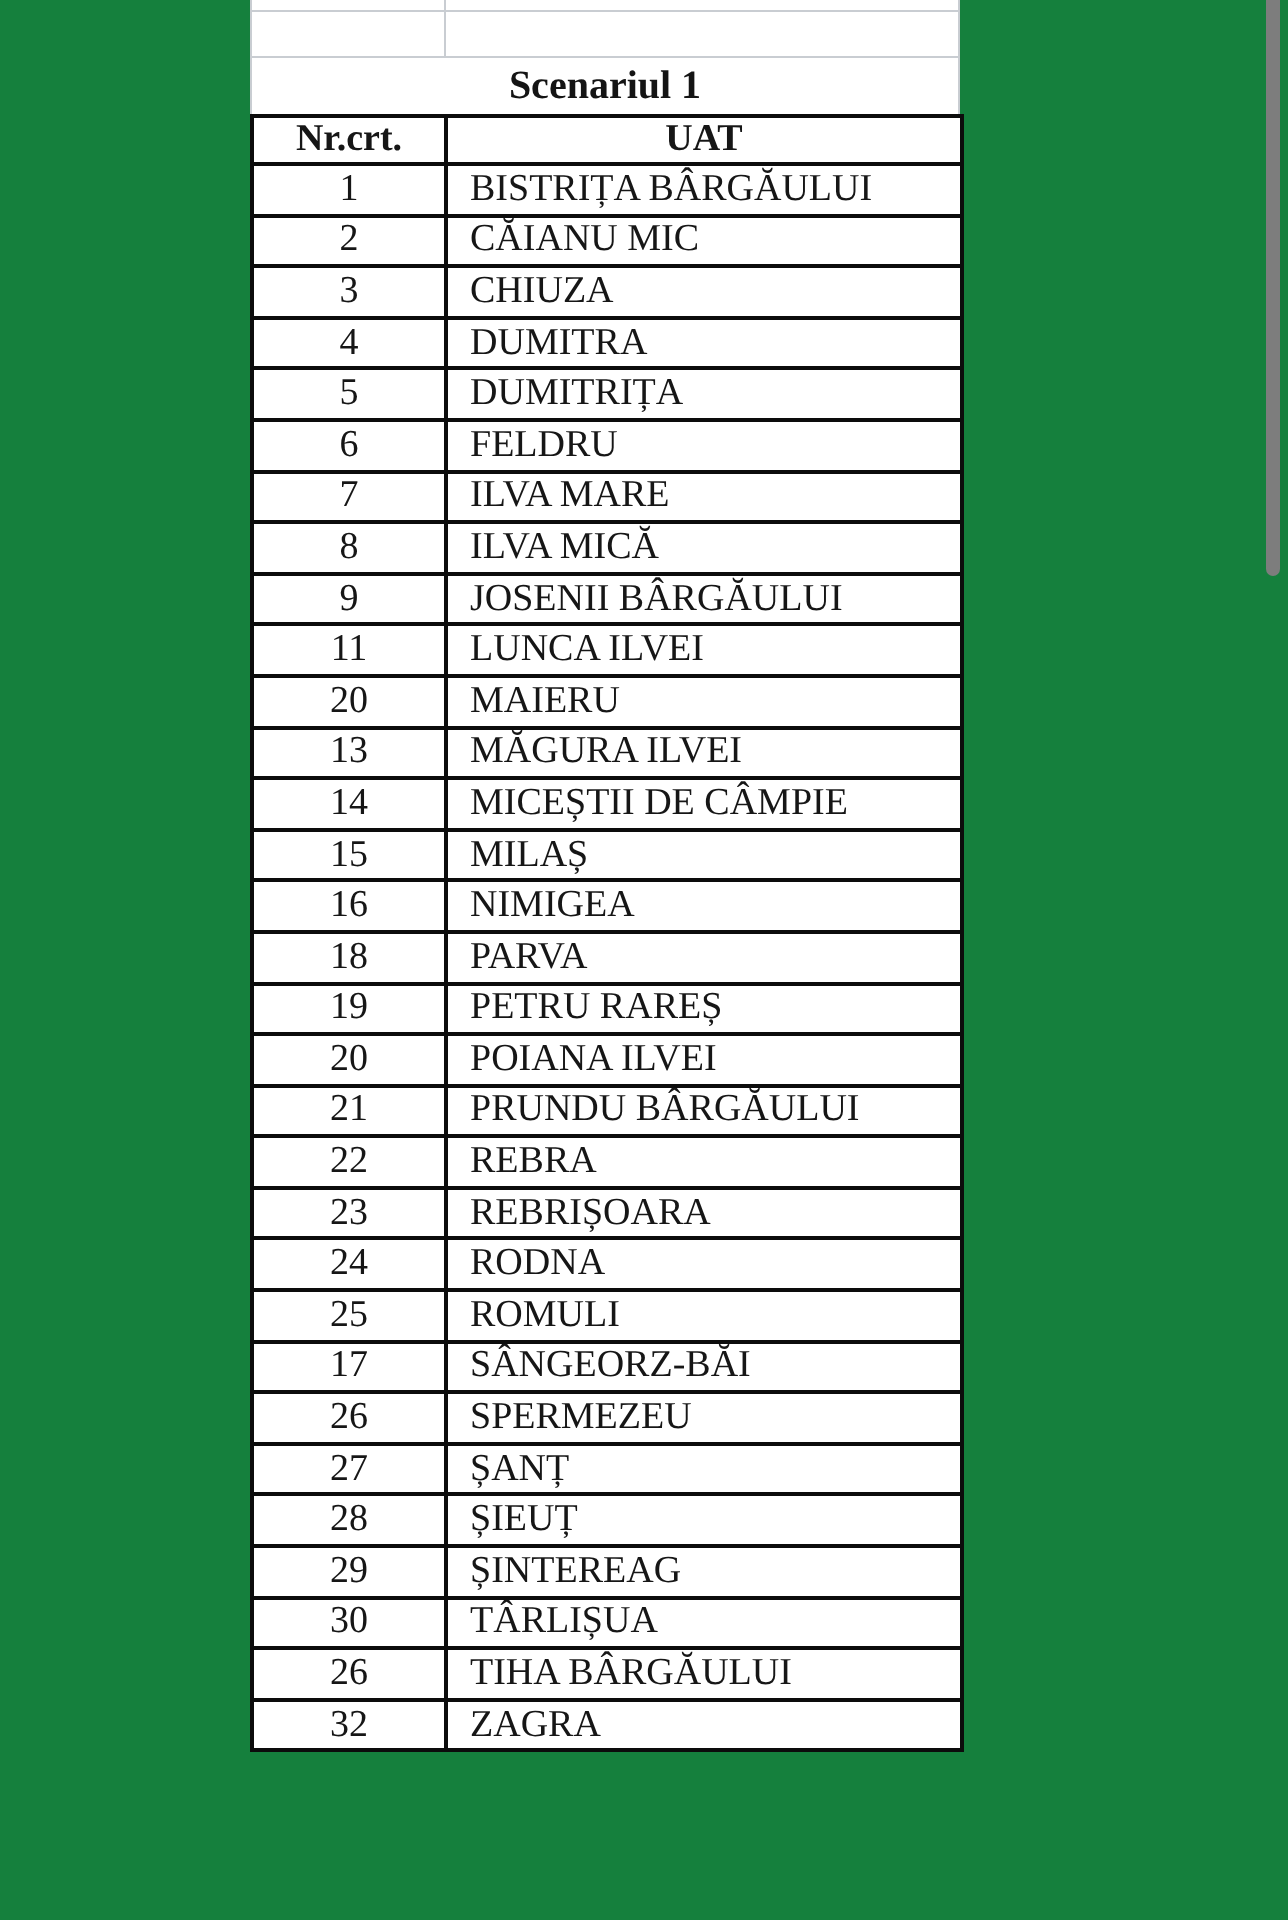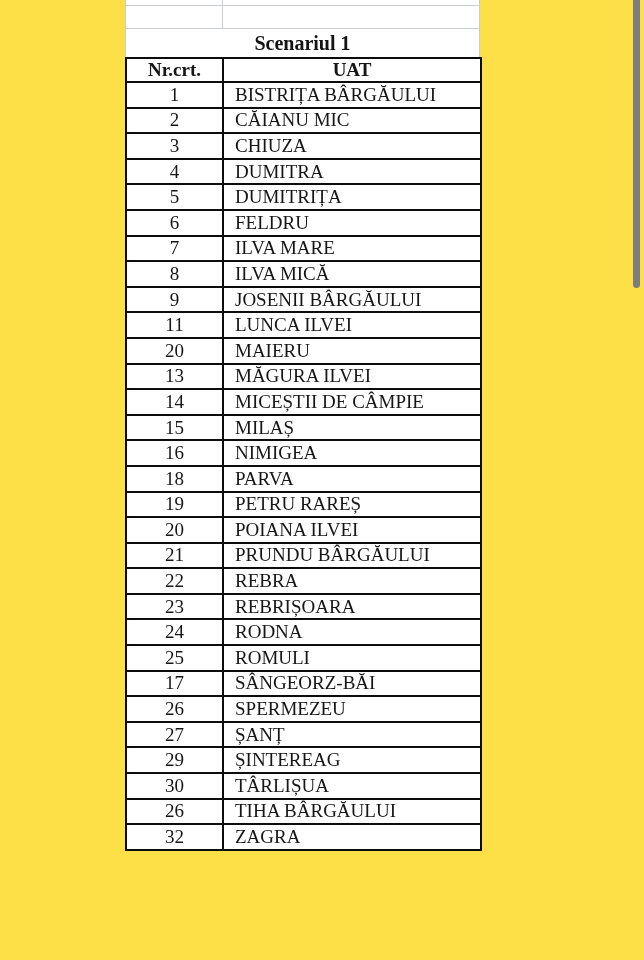--- a/index.html
+++ b/index.html
@@ -3,21 +3,21 @@
 <meta charset="utf-8">
 <style>
   * { margin: 0; padding: 0; box-sizing: border-box; }
   html, body { width: 644px; height: 960px; }
   body { font-family: "Liberation Serif", "DejaVu Serif", serif; }
 
   .screen {
     position: relative;
     width: 644px;
     height: 960px;
-    background: #fde047;
+    background: #15803d;
     overflow: hidden;
   }
 
   
   .faint-grid {
     position: absolute;
     left: 125px; top: -18px;
     width: 355px;
     border-collapse: collapse;
     table-layout: fixed;
@@ -235,20 +235,24 @@
     <tr>
       <td class="nr-cell">26</td>
       <td class="uat-cell">SPERMEZEU</td>
     </tr>
 
     <tr>
       <td class="nr-cell">27</td>
       <td class="uat-cell">ȘANȚ</td>
     </tr>
 
+    <tr>
+      <td class="nr-cell">28</td>
+      <td class="uat-cell">ȘIEUȚ</td>
+    </tr>
 
     <tr>
       <td class="nr-cell">29</td>
       <td class="uat-cell">ȘINTEREAG</td>
     </tr>
 
     <tr>
       <td class="nr-cell">30</td>
       <td class="uat-cell">TÂRLIȘUA</td>
     </tr>

